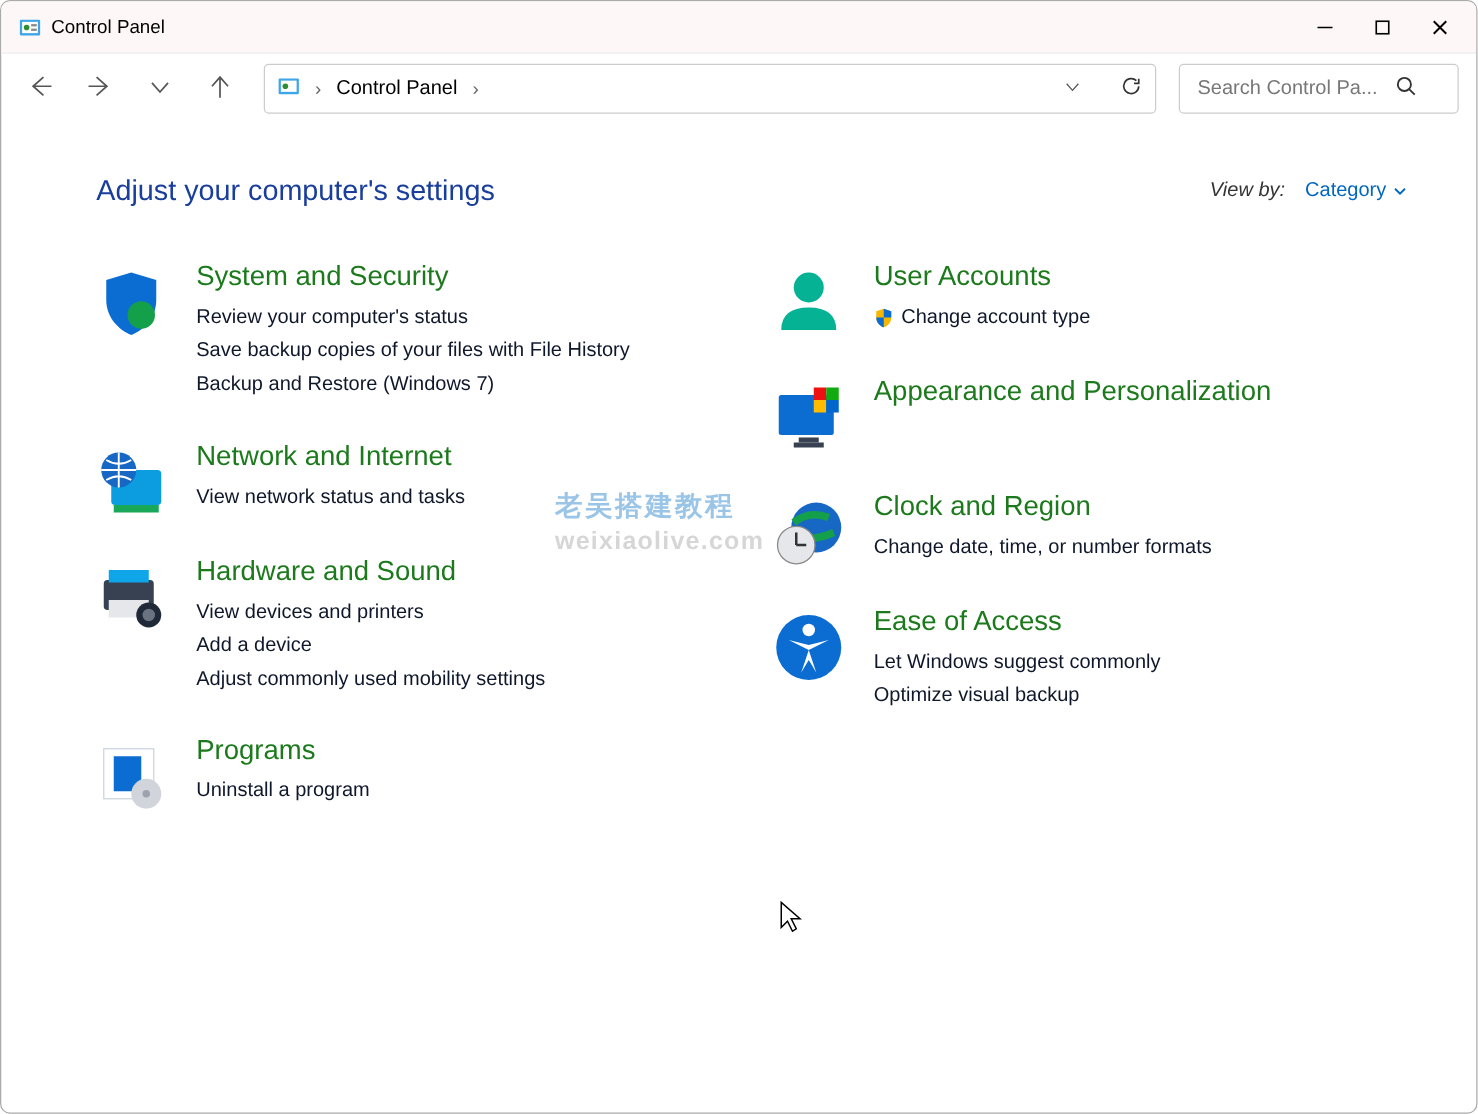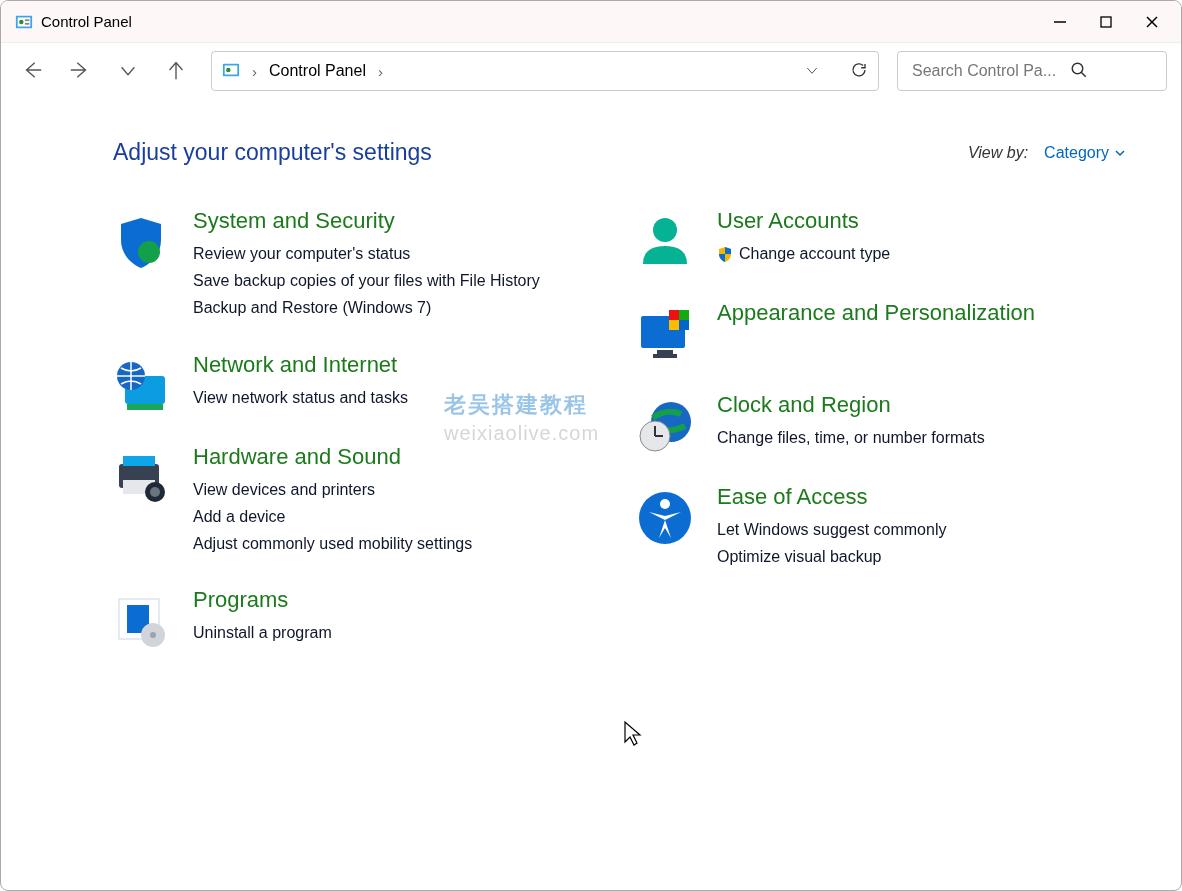--- a/index.html
+++ b/index.html
@@ -11,41 +11,41 @@
   .title-spacer { flex: 1; }
   .win-btn { width: 46px; height: 42px; display: flex; align-items: center; justify-content: center; }
   .win-btn svg { width: 14px; height: 14px; }
   .toolbar { height: 56px; display: flex; align-items: center; padding: 0 14px; gap: 18px; }
   .nav-icons { display: flex; align-items: center; gap: 26px; padding: 0 6px; }
   .nav-arrow { width: 22px; height: 22px; stroke: #555; fill: none; stroke-width: 1.5; }
   .addr-bar { flex: 1; display: flex; align-items: center; border: 1px solid #ccc; border-radius: 4px; height: 40px; padding: 0 10px; gap: 12px; }
   .addr-text { font-size: 16px; color: #000; display: flex; align-items: center; gap: 8px; }
   .chev { color: #666; }
   .addr-spacer { flex: 1; }
-  .search-bar { width: 270px; display: flex; align-items: center; border: 1px solid #ccc; border-radius: 4px; height: 40px; padding: 0 12px; }
+  .search-bar { width: 224px; display: flex; align-items: center; border: 1px solid #ccc; border-radius: 4px; height: 40px; padding: 0 12px; }
   .search-input { border: none; outline: none; font-size: 16px; color: #666; width: 160px; background: transparent; }
   .search-input::placeholder { color: #777; }
   .search-icon { width: 18px; height: 18px; margin-left: auto; }
-  .content { padding: 40px 56px 20px 112px; }
+  .content { padding: 40px 56px 20px 76px; }
   .head-row { display: flex; align-items: center; margin-bottom: 42px; }
   .head-title { color: #1a3e9c; font-size: 23px; }
   .head-spacer { flex: 1; }
   .viewby-label { color: #333; margin-right: 16px; font-size: 16px; font-style: italic; }
   .viewby-dd { color: #0067c0; font-size: 16px; display: flex; align-items: center; gap: 6px; }
   .categories { display: flex; gap: 36px; }
   .col { flex: 1; display: flex; flex-direction: column; gap: 30px; }
   .cat { display: flex; gap: 24px; align-items: flex-start; }
   .cat-icon { width: 56px; height: 56px; flex-shrink: 0; margin-top: 6px; }
   .cat-body { display: flex; flex-direction: column; }
   .cat-title { color: #1c7a1c; font-size: 22px; margin-bottom: 6px; }
   .cat-link { color: #0f172a; font-size: 16px; line-height: 1.7; display: flex; align-items: center; gap: 6px; }
   .shield { width: 16px; height: 16px; flex-shrink: 0; }
   .watermark { position: absolute; left: 444px; top: 390px; pointer-events: none; opacity: 0.6; font-family: Arial, sans-serif; }
   .wm1 { color: #5aa0d8; font-size: 22px; font-weight: bold; letter-spacing: 2px; }
-  .wm2 { color: #bbb; font-size: 20px; font-weight: normal; letter-spacing: 1px; margin-top: 2px; }
+  .wm2 { color: #bbb; font-size: 20px; font-weight: bold; letter-spacing: 1px; margin-top: 2px; }
   .cursor { position: absolute; left: 623px; top: 720px; width: 20px; height: 28px; pointer-events: none; }
 </style>
 </head>
 <body>
 
 <div class="titlebar">
   <span class="title-icon">
     <svg viewBox="0 0 20 20">
         <rect x="1" y="3" width="18" height="14" rx="1" fill="#3da6e8"></rect>
         <rect x="3" y="5" width="14" height="10" fill="#fff"></rect>
@@ -224,21 +224,21 @@
       <div class="cat">
         <span class="cat-icon"><svg viewBox="0 0 56 56">
               <circle cx="34" cy="24" r="20" fill="#1668c4"></circle>
               <path d="M16 20 Q28 10 44 16 M18 30 Q30 36 48 28" stroke="#14a04b" stroke-width="6" fill="none"></path>
               <circle cx="18" cy="38" r="15" fill="#e5e7eb" stroke="#888"></circle>
               <line x1="18" y1="38" x2="18" y2="28" stroke="#333" stroke-width="2"></line>
               <line x1="18" y1="38" x2="26" y2="38" stroke="#333" stroke-width="2"></line>
             </svg></span>
         <div class="cat-body">
           <a class="cat-title">Clock and Region</a>
-          <a class="cat-link">Change files, time, or number formats</a>
+          <a class="cat-link">Change date, time, or number formats</a>
         </div>
       </div>
 
       <div class="cat">
         <span class="cat-icon"><svg viewBox="0 0 56 56">
               <circle cx="28" cy="28" r="26" fill="#0b6dd1"></circle>
               <circle cx="28" cy="14" r="5" fill="#fff"></circle>
               <path d="M12 22 L28 26 L44 22 L28 30 L34 48 L28 38 L22 48 L28 30 Z" fill="#fff"></path>
             </svg></span>
         <div class="cat-body">

